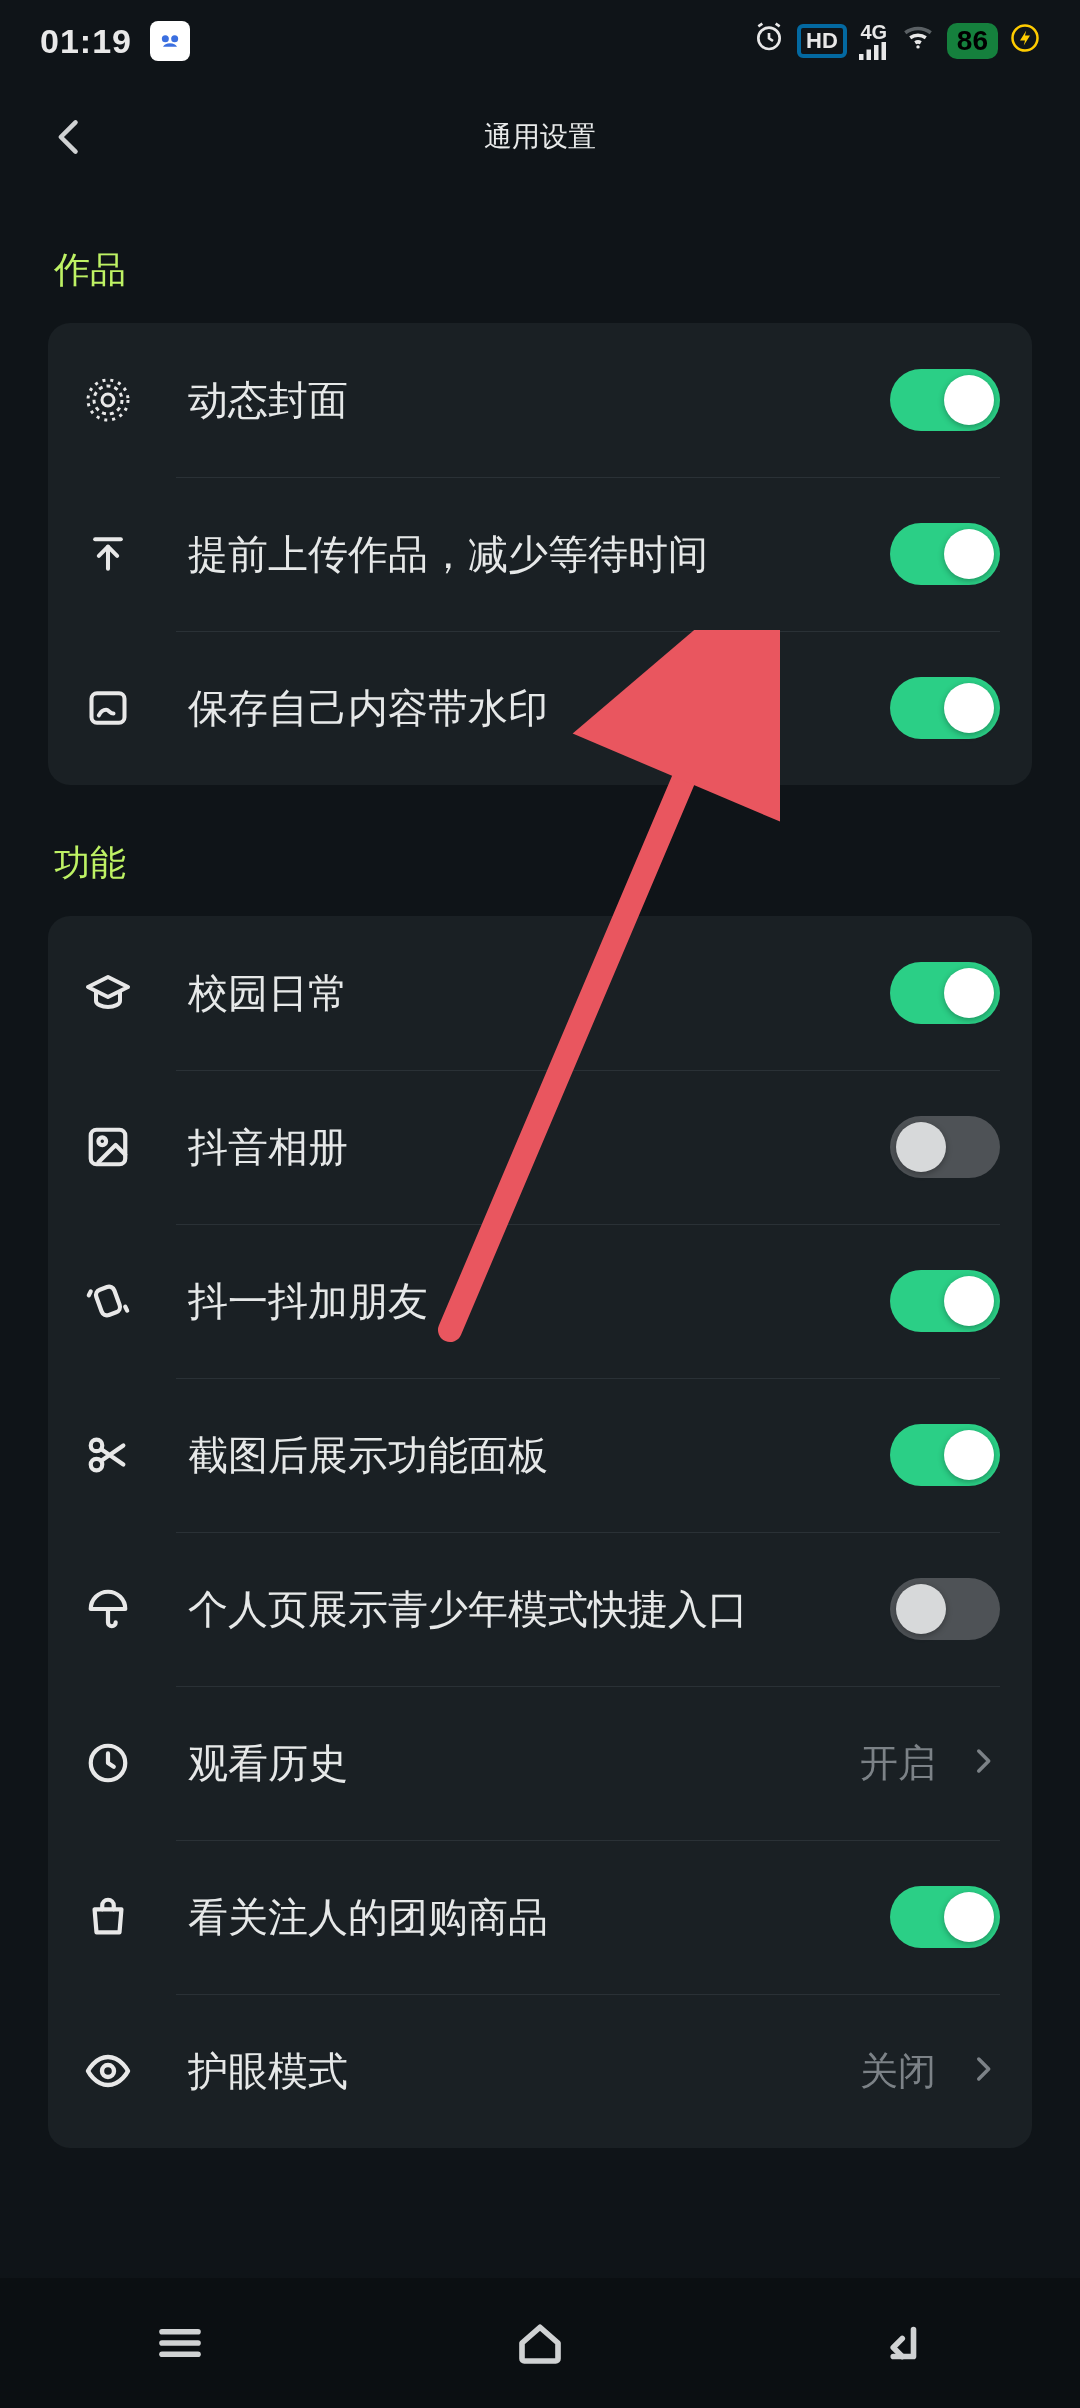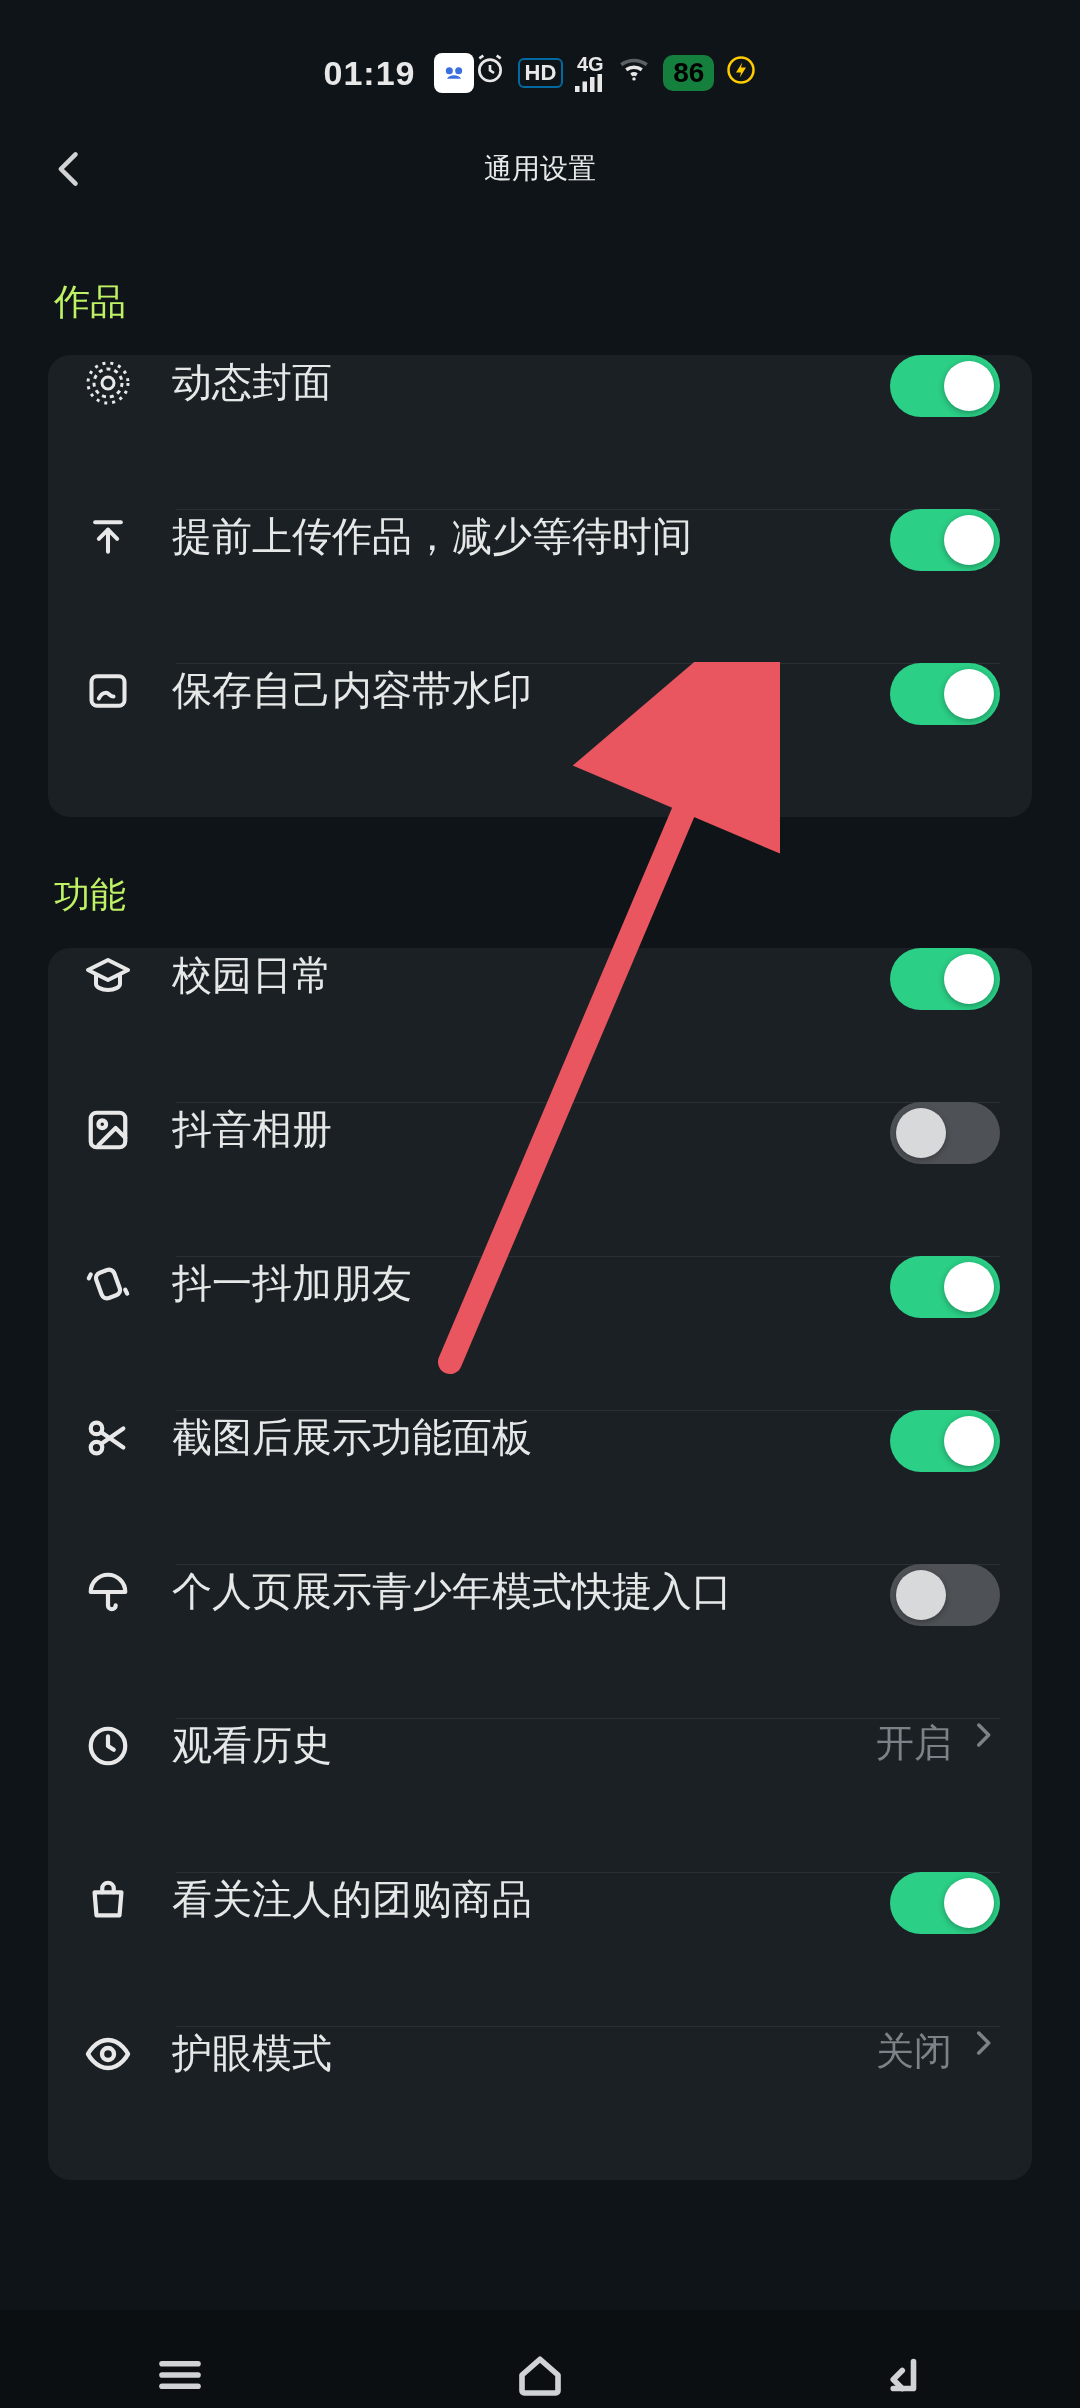--- a/index.html
+++ b/index.html
@@ -1,38 +1,38 @@
 <!DOCTYPE html>
 <html><head>
 <meta charset="utf-8">
 <style>
   * { margin: 0; padding: 0; box-sizing: border-box; }
   html, body { width: 1080px; height: 2408px; background: #0f1418; font-family: -apple-system, "Helvetica Neue", Arial, sans-serif; overflow: hidden; }
   .screen { width: 1080px; height: 2408px; position: relative; color: #e8e8e8; }
 
   
-  .status-bar { display: flex; justify-content: center; align-items: center; height: 82px; padding: 8px 40px; font-size: 34px; margin-top: 32px; }
+  .status-bar { display: flex; justify-content: space-between; align-items: center; height: 82px; padding: 8px 40px; font-size: 34px; }
   .status-left { display: flex; align-items: center; gap: 18px; font-weight: 600; letter-spacing: 1px; }
   .status-right { display: flex; align-items: center; gap: 12px; }
   .status-app-icon { width: 40px; height: 40px; border-radius: 8px; background:#fff; display:flex; align-items:center; justify-content:center; color:#3b6fe0; font-size:24px;}
   .battery-pill { background:#15803d; color:#000; font-weight:700; border-radius:10px; padding:2px 10px; font-size:28px;}
   .bolt { color:#ffcc00; font-size:30px;}
 
   
   .header { position: relative; height: 110px; display: flex; align-items: center; justify-content: center; }
   .back-btn { position: absolute; left: 40px; top: 50%; transform: translateY(-50%); width: 60px; height: 60px; display:flex; align-items:center; justify-content:center;}
   .page-title { font-size: 28px; color: #e8eaea; font-weight: 500; }
 
   .content { padding: 0 48px; }
 
   .section-header { font-size: 36px; color: #bef264; padding: 54px 0 28px 6px; }
 
   .group { background: #1a2024; border-radius: 22px; overflow: hidden; }
 
-  .row { display: flex; padding: 0 32px; min-height: 154px; position: relative; }
+  .row { display: flex; align-items: center; padding: 0 32px; min-height: 154px; position: relative; gap: 16px; }
   .row + .row::before { content:""; position:absolute; top:0; left:128px; right:32px; height:1px; background:#2a3136; }
 
   .row-icon { width: 56px; height: 56px; display:flex; align-items:center; justify-content:center; margin-right: 36px; color:#e8e8e8; flex-shrink:0;}
   .row-label { font-size: 40px; color:#e6e8e8; flex:1; padding-right: 16px;}
   .row-value { font-size: 38px; color:#7c8287; margin-right: 14px;}
   .chevron { color:#7c8287; }
 
   
   .toggle { width: 110px; height: 62px; border-radius: 40px; position: relative; flex-shrink:0;}
   .toggle .knob { position:absolute; top:6px; width:50px; height:50px; border-radius:50%; background:#fff; box-shadow:0 2px 6px rgba(0,0,0,0.3);}
@@ -64,21 +64,21 @@
           </svg>
       </span>
     </div>
     <div class="status-right">
       <span>
         <svg viewBox="0 0 24 24" width="32" height="32" fill="none" stroke="#e8e8e8" stroke-width="2">
             <circle cx="12" cy="13" r="8"></circle>
             <path d="M12 9v4l3 2M4 4l3-2M20 4l-3-2"></path>
           </svg>
       </span>
-      <span style="border:2px solid #0369a1; border-radius:6px; padding:0 5px; font-size:22px; font-weight:700;">HD</span>
+      <span style="border:4px solid #0369a1; border-radius:6px; padding:0 5px; font-size:22px; font-weight:700;">HD</span>
       <span style="display:flex; flex-direction:column; align-items:center; line-height:1;">
         <span style="font-size:20px; font-weight:700;">4G</span>
         <svg viewBox="0 0 20 12" width="30" height="18">
             <rect x="0" y="8" width="3" height="4" fill="#e8e8e8"></rect>
             <rect x="5" y="5" width="3" height="7" fill="#e8e8e8"></rect>
             <rect x="10" y="2" width="3" height="10" fill="#e8e8e8"></rect>
             <rect x="15" y="0" width="3" height="12" fill="#e8e8e8"></rect>
           </svg>
       </span>
       <span>

